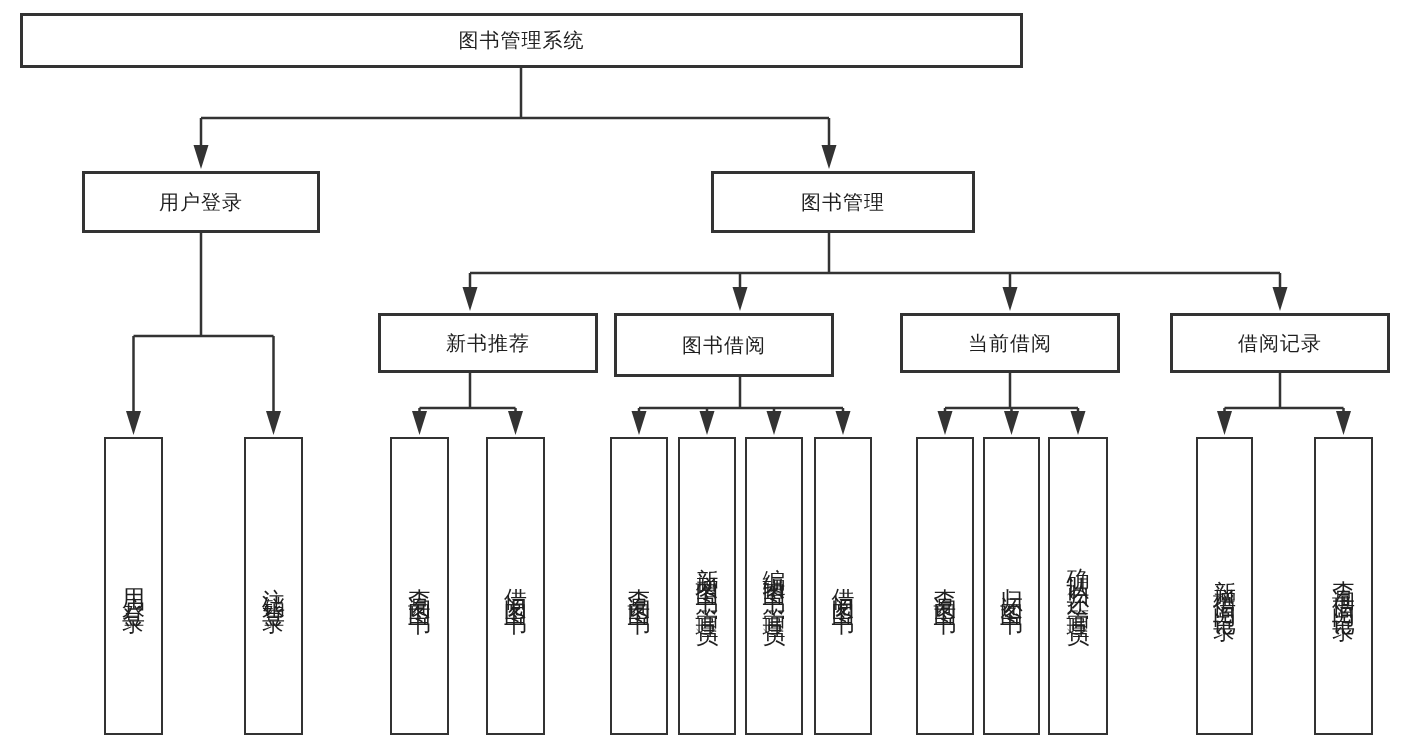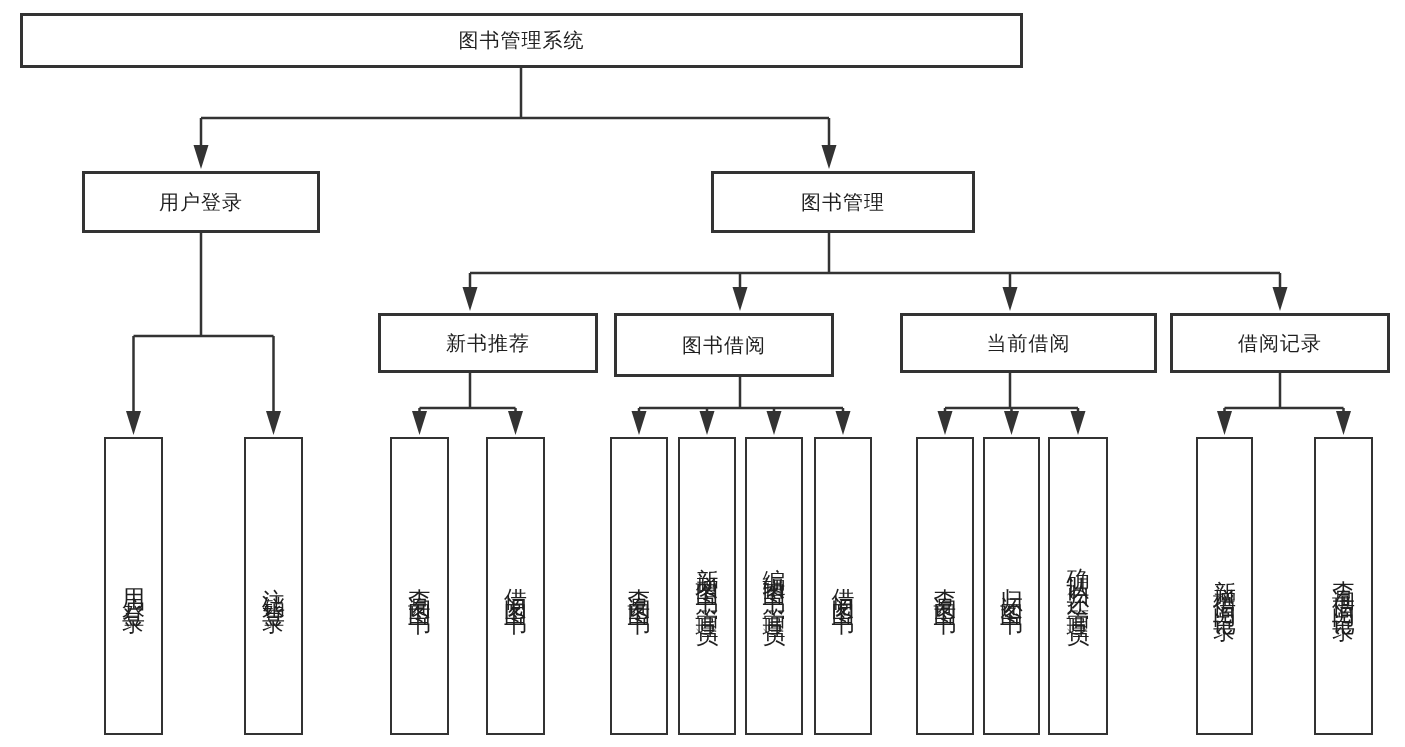--- a/index.html
+++ b/index.html
@@ -103,21 +103,21 @@
     </g>
   </svg>
 
   <div class="hbox root">图书管理系统</div>
 
   <div class="hbox" style="left:82px;top:171px;width:238px;height:62px;">用户登录</div>
   <div class="hbox" style="left:711px;top:171px;width:264px;height:62px;">图书管理</div>
 
   <div class="hbox" style="left:378px;top:313px;width:220px;height:60px;">新书推荐</div>
   <div class="hbox" style="left:614px;top:313px;width:220px;height:64px;">图书借阅</div>
-  <div class="hbox" style="left:900px;top:313px;width:257px;height:60px;">当前借阅</div>
+  <div class="hbox" style="left:900px;top:313px;width:220px;height:60px;">当前借阅</div>
   <div class="hbox" style="left:1170px;top:313px;width:220px;height:60px;">借阅记录</div>
 
   <div class="vbox" style="left:104px;width:59px;">
     <span class="v-text">用户登录</span>
   </div>
   <div class="vbox" style="left:244px;width:59px;">
     <span class="v-text">注销登录</span>
   </div>
 
   <div class="vbox" style="left:390px;width:59px;">

